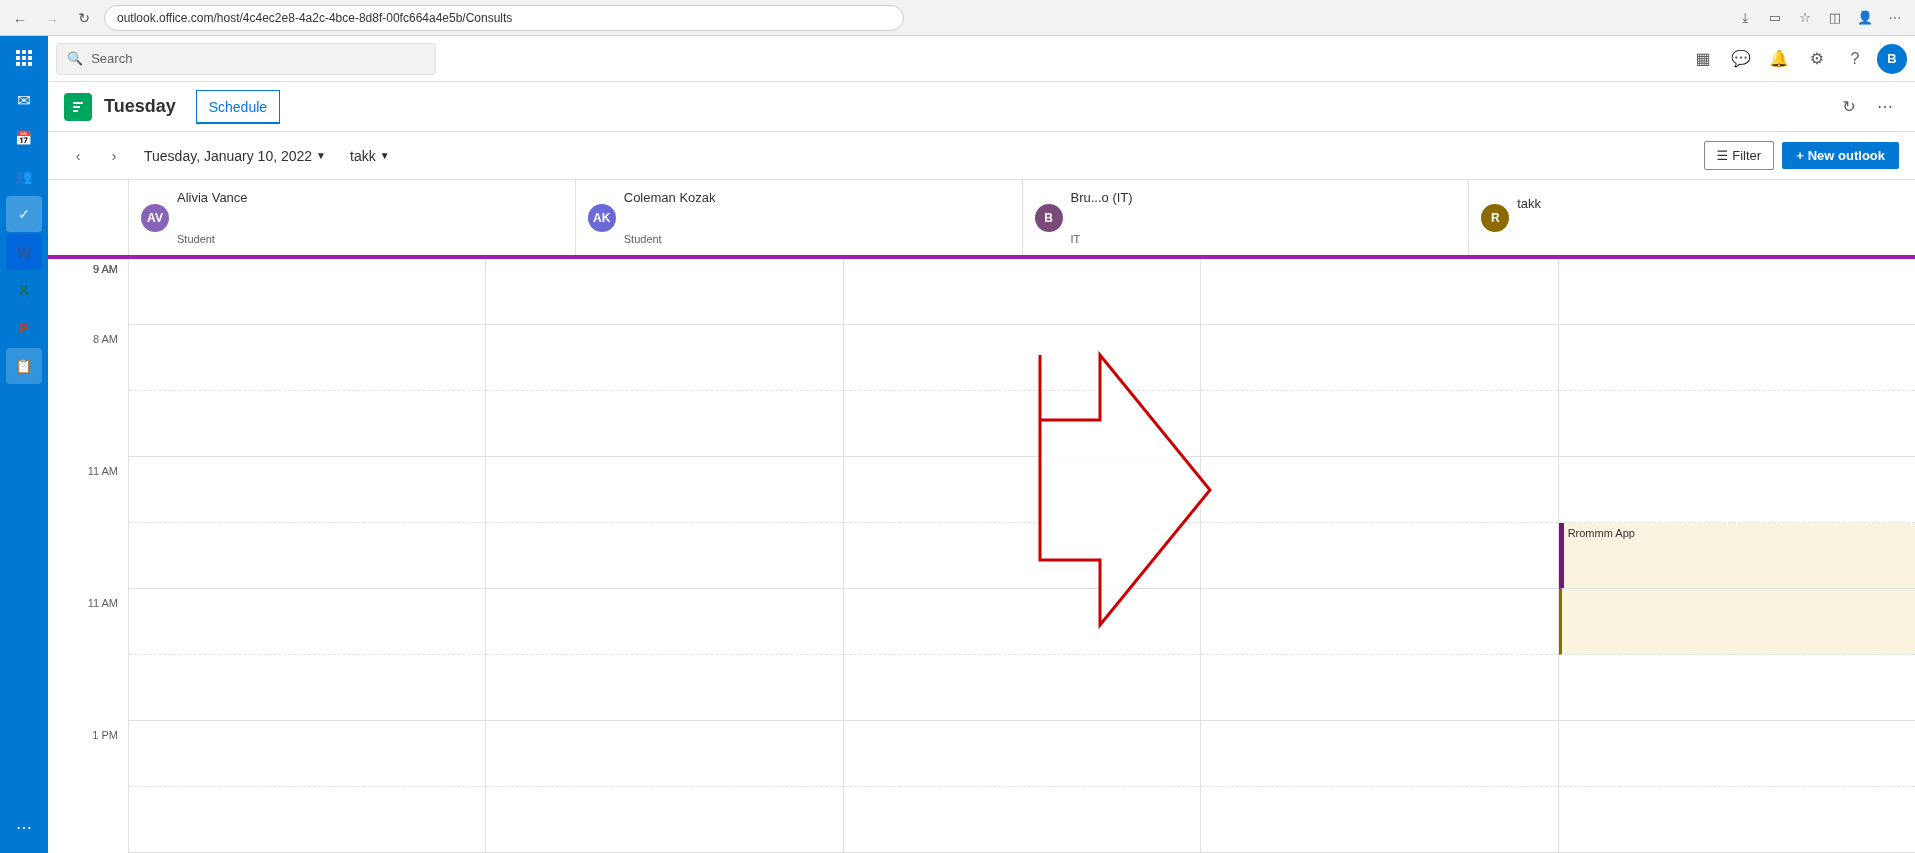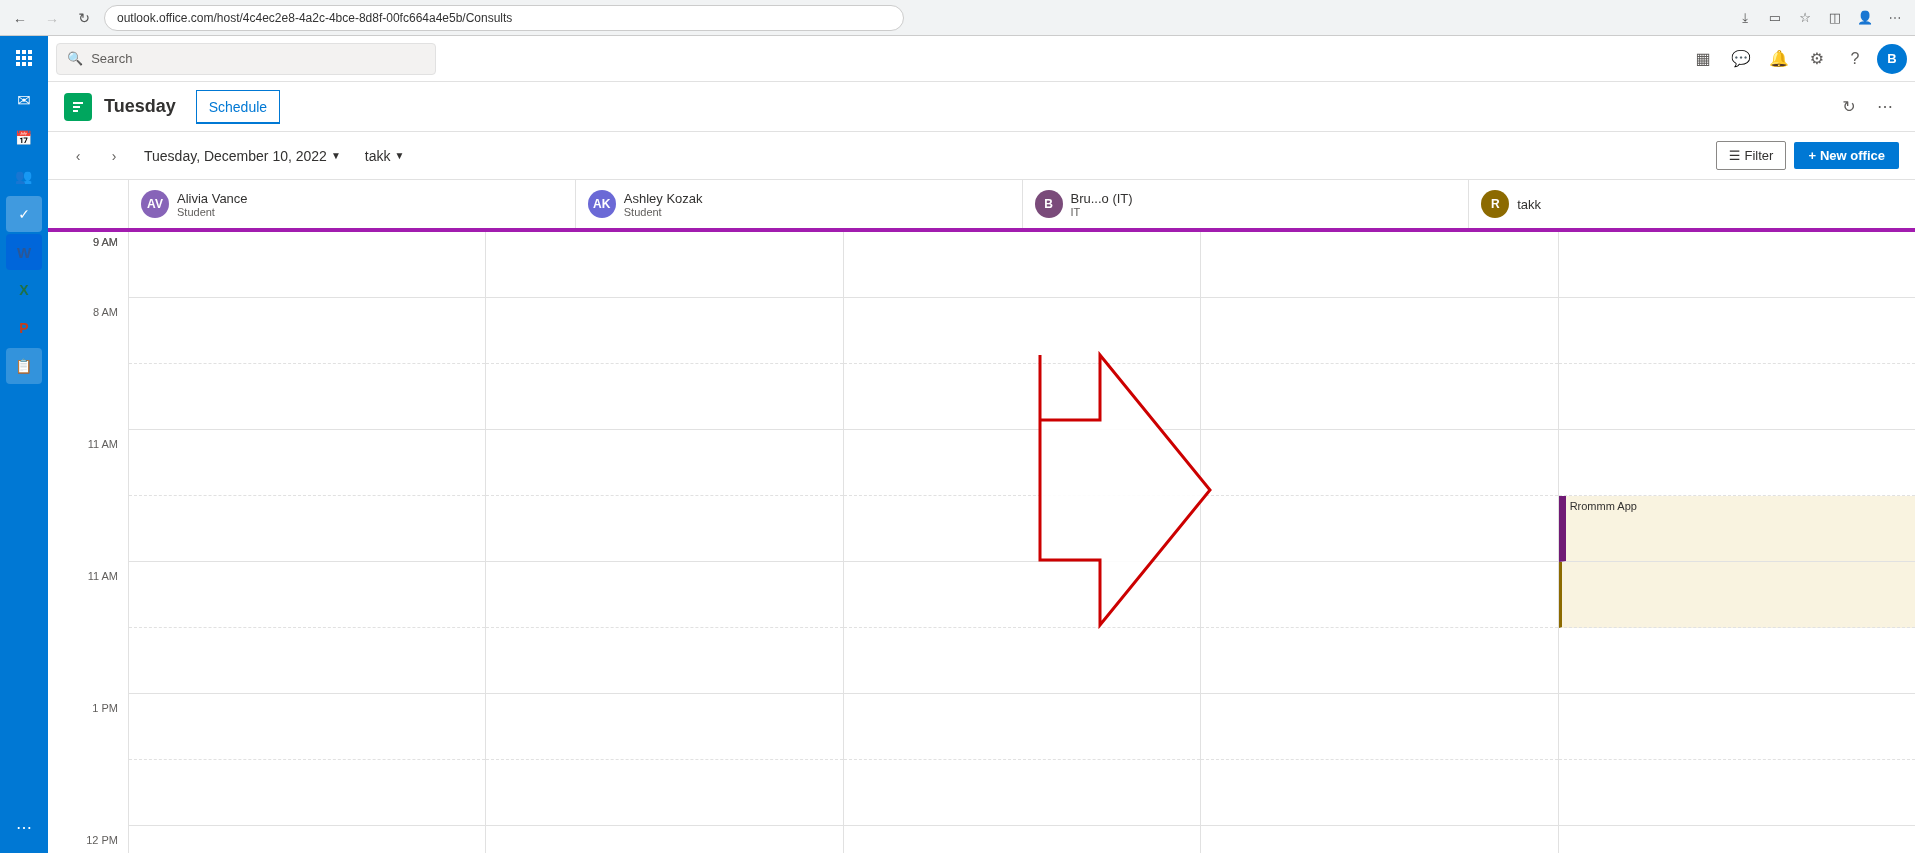--- a/index.html
+++ b/index.html
@@ -242,21 +242,21 @@
     }
     .staff-avatar {
       width: 28px; height: 28px;
       border-radius: 50%;
       display: flex; align-items: center; justify-content: center;
       color: white; font-size: 12px; font-weight: bold;
       flex-shrink: 0;
     }
     .staff-info { display: flex; flex-direction: column; }
     .staff-name { font-size: 13px; color: #323130; font-weight: 500; }
-    .staff-role { font-size: 11px; color: #605e5c; }
+    .staff-role { font-size: 11px; color: #605e5c; margin-top: 28px; }
 
     
     .time-grid { flex: 1; display: flex; overflow-y: auto; }
     .time-col { width: 80px; flex-shrink: 0; padding-top: 0; }
     .time-slot-label {
       height: 66px;
       display: flex; align-items: flex-start; justify-content: flex-end;
       padding-right: 10px;
       padding-top: 4px;
       font-size: 11px; color: #605e5c;
@@ -387,35 +387,35 @@
     </div>
 
     <div class="schedule-toolbar">
       <button class="nav-arrow">
         <span>‹</span>
       </button>
       <button class="nav-arrow">
         <span>›</span>
       </button>
       <button class="date-btn">
-        <span>Tuesday, December 10, 2022</span>
+        <span>Tuesday, January 10, 2022</span>
         <span style="font-size:10px;">▼</span>
       </button>
       <button class="staff-btn">
         <span>takk</span>
         <span style="font-size:10px;">▼</span>
       </button>
       <div class="schedule-toolbar-right">
         <button class="filter-btn">
           <span>☰</span>
           <span>Filter</span>
         </button>
         <button class="new-booking-btn">
           <span>+</span>
-          <span>New office</span>
+          <span>New outlook</span>
         </button>
       </div>
     </div>
 
     <div class="schedule-content">
       <div class="grid-wrapper">
 
         <div class="staff-header-row">
           <div class="time-gutter"></div>
           <div class="staff-columns">
@@ -424,21 +424,21 @@
               <div class="staff-avatar" style="background:#8764b8;">AV</div>
               <div class="staff-info">
                 <span class="staff-name">Alivia Vance</span>
                 <span class="staff-role">Student</span>
               </div>
             </div>
 
             <div class="staff-col">
               <div class="staff-avatar" style="background:#6b69d6;text-align:center;">AK</div>
               <div class="staff-info">
-                <span class="staff-name">Ashley Kozak</span>
+                <span class="staff-name">Coleman Kozak</span>
                 <span class="staff-role">Student</span>
               </div>
             </div>
 
             <div class="staff-col">
               <div class="staff-avatar" style="background:#7a4b7a;">B</div>
               <div class="staff-info">
                 <span class="staff-name">Bru...o (IT)</span>
                 <span class="staff-role">IT</span>
               </div>
@@ -530,21 +530,21 @@
               <div class="grid-cell" style="height:66px;"></div>
 
             </div>
 
             <div class="grid-col grid-col-last" style="position:relative;">
               <div class="grid-cell" style="height:66px;"></div>
               <div class="grid-cell" style="height:66px;"></div>
               <div class="grid-cell" style="height:66px;"></div>
               <div class="grid-cell" style="height:66px;"></div>
 
-              <div class="grid-cell" style="height:66px; background:#f9f3e0; border-left: 7px solid #701a75; position:relative;">
+              <div class="grid-cell" style="height:66px; background:#f9f3e0; border-left: 5px solid #701a75; position:relative;">
                 <span style="font-size:11px; color:#323130; padding: 2px 4px;">Rrommm App</span>
               </div>
               <div class="grid-cell" style="height:66px; background:#f9f3e0; border-left: 3px solid #8c6a00;"></div>
               <div class="grid-cell" style="height:66px;"></div>
               <div class="grid-cell" style="height:66px;"></div>
               <div class="grid-cell" style="height:66px;"></div>
               <div class="grid-cell" style="height:66px;"></div>
 
             </div>
           </div>

